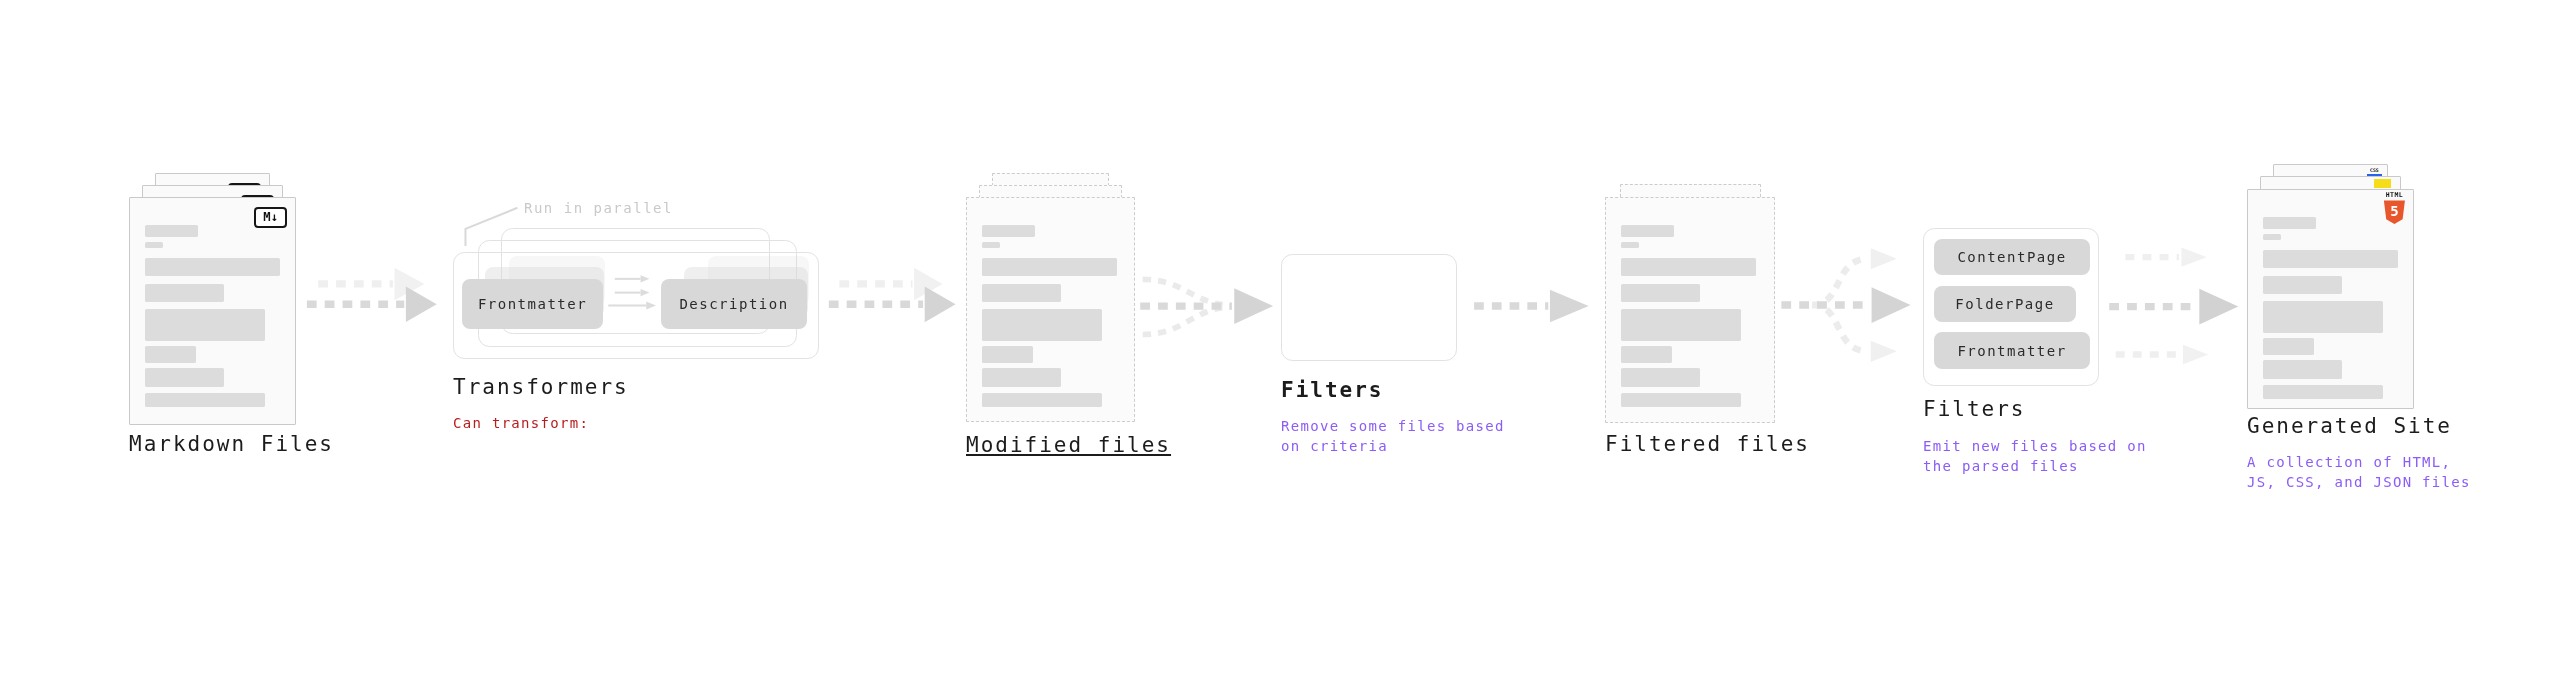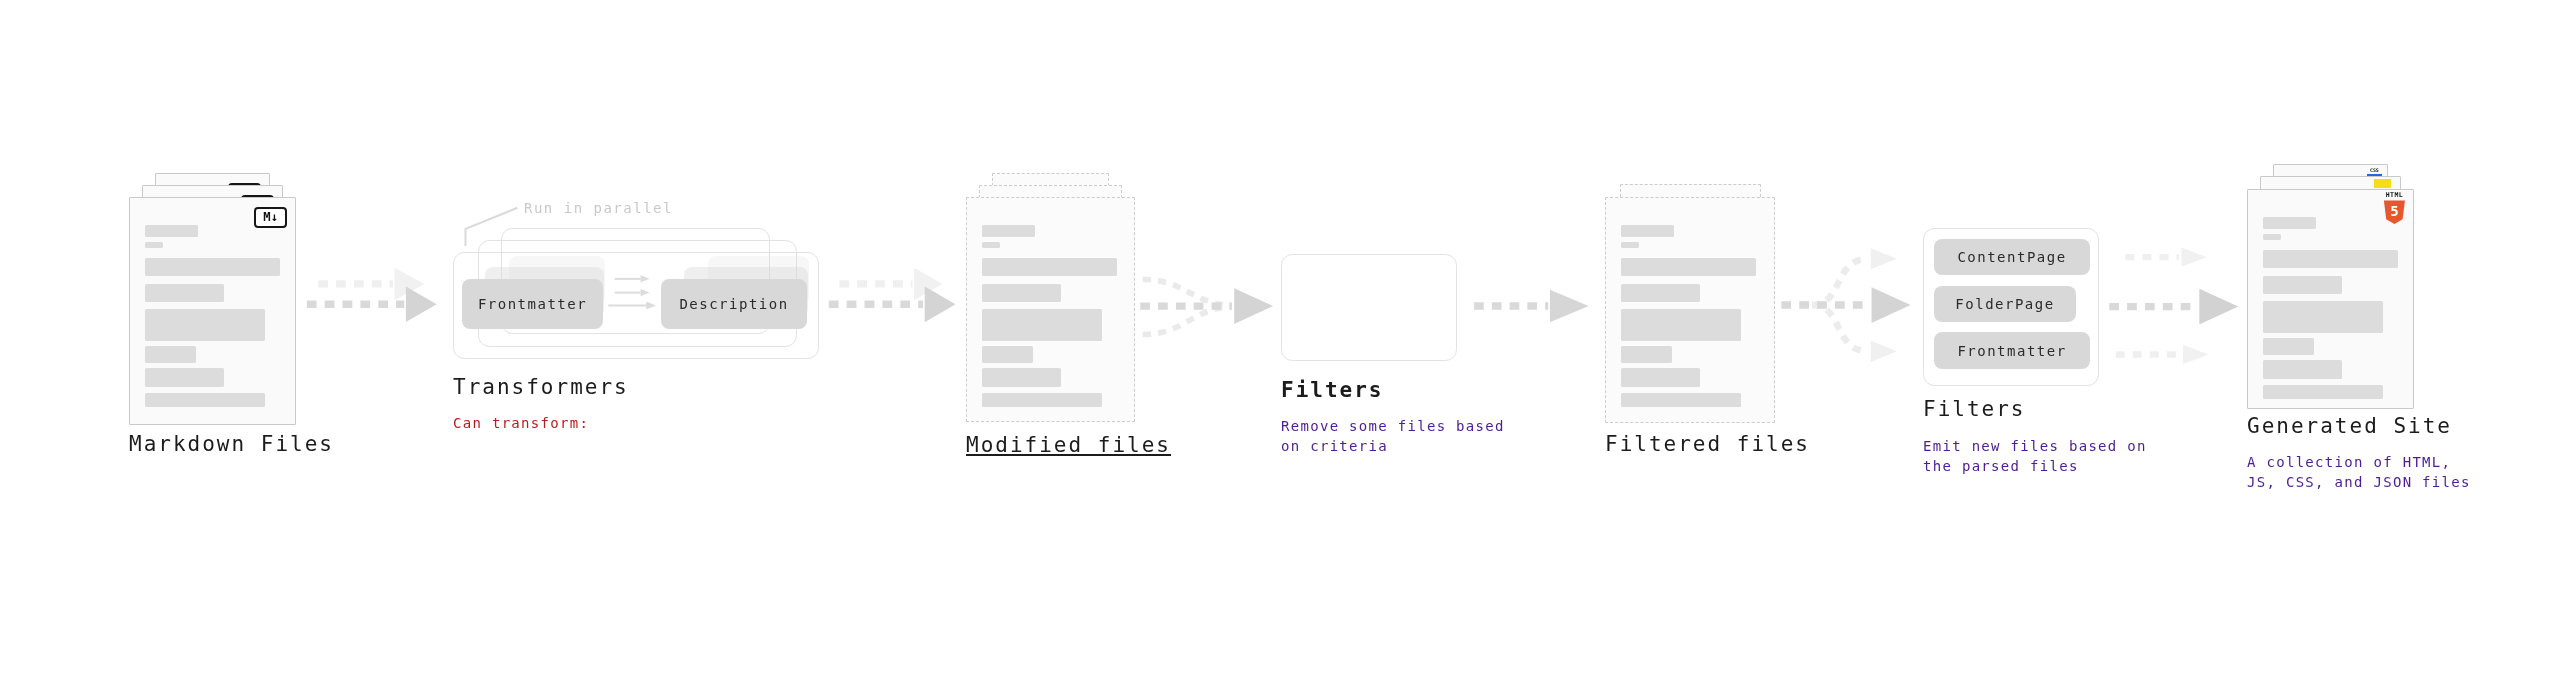--- a/index.html
+++ b/index.html
@@ -42,21 +42,21 @@
   .pill{position:absolute;background:#d8d8d8;border-radius:8.1px;color:#2b2b2b;font-size:14px;
         letter-spacing:1.5px;display:flex;align-items:center;justify-content:center;
         box-sizing:border-box;white-space:nowrap;}
   .ghost{position:absolute;background:#d8d8d8;border-radius:8.1px;}
   .g1{opacity:.40;}
   .g2{opacity:.20;}
 
   
   .title{position:absolute;font-size:21px;letter-spacing:2px;color:#1c1c1c;font-weight:500;
          line-height:1.15;white-space:nowrap;}
-  .subtitle{position:absolute;font-size:14px;letter-spacing:1.3px;color:#4c1d95;line-height:20.3px;
+  .subtitle{position:absolute;font-size:14px;letter-spacing:1.3px;color:#8b5cf6;line-height:20.3px;
             white-space:pre-line;}
   .annotation{position:absolute;font-size:14px;letter-spacing:1.5px;color:#c9c9c9;white-space:nowrap;}
   .desc{position:absolute;font-size:14px;letter-spacing:1.3px;color:#b91c1c;line-height:20.3px;}
   .desc ul{list-style:none;margin:0;padding:0 0 0 8.1px;}
   .desc li::before{content:"• ";}
 </style>
 </head>
 <body>
 
 <div class="canvas">

